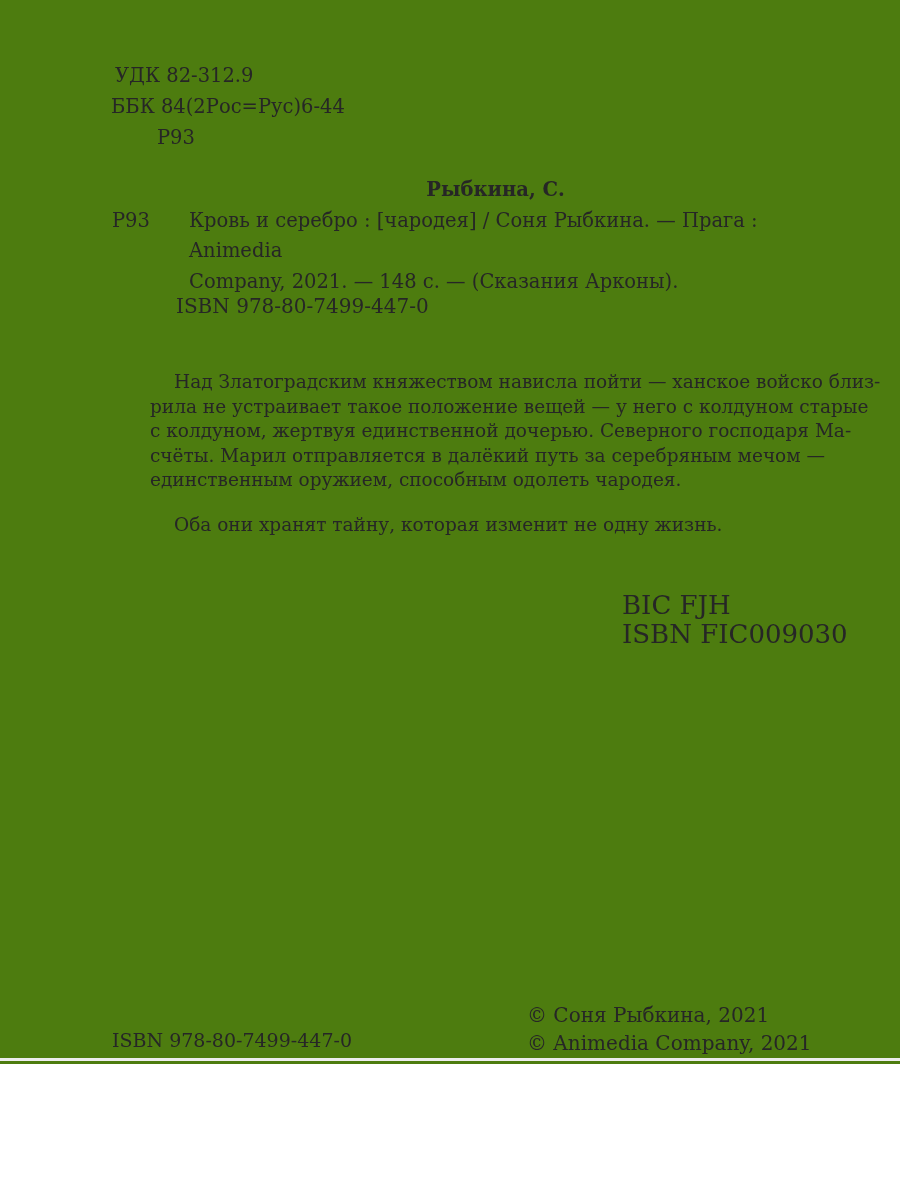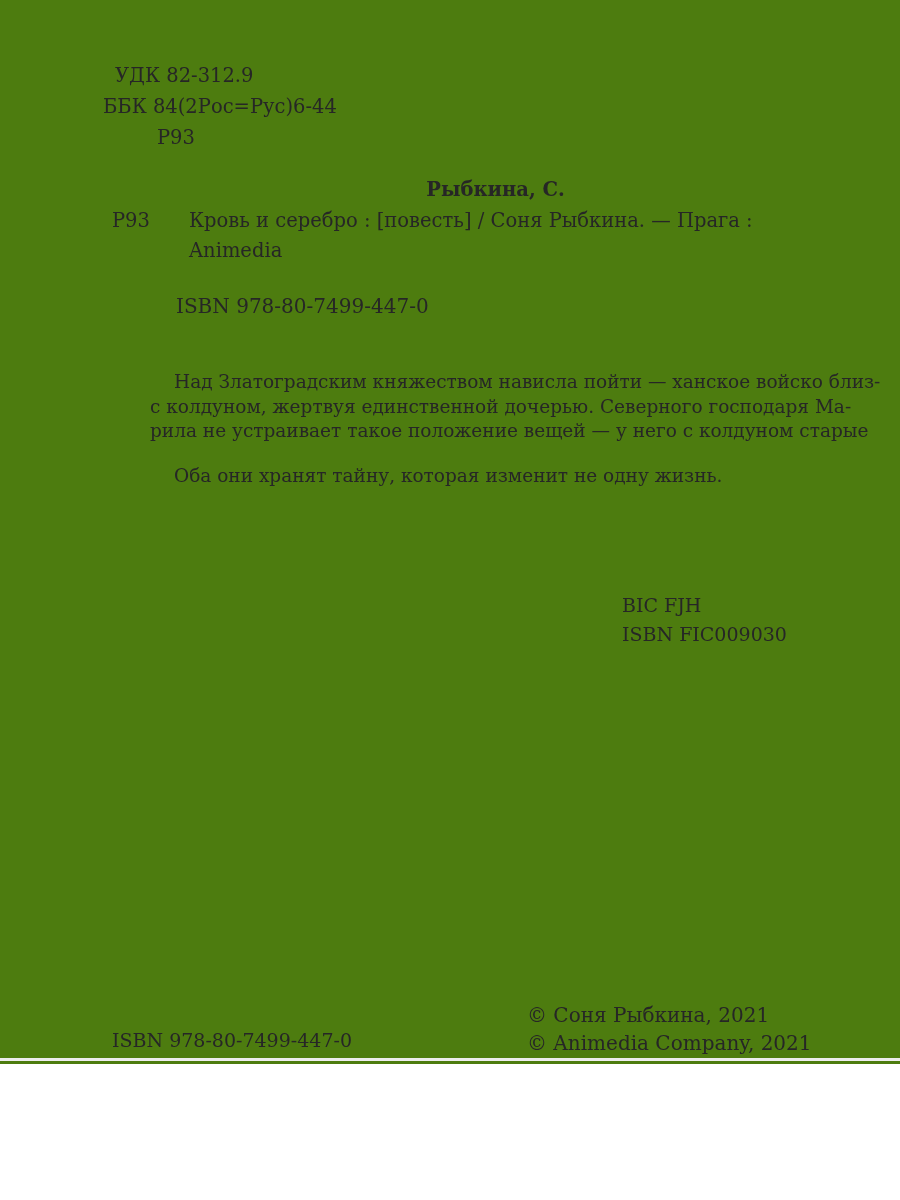--- a/index.html
+++ b/index.html
@@ -19,21 +19,21 @@
 
   
   .classification {
     position: absolute;
     left: 103px;
     top: 60px;
     font-size: 19.5px;
     line-height: 31px;
   }
   .classification .udk { margin-left: 12px; }
-  .classification .bbk { margin-left: 0; }
+  .classification .bbk { margin-left: 8px; }
   .classification .sign { margin-left: 54px; }
 
   
   .catalog {
     position: absolute;
     left: 112px;
     top: 175px;
     width: 690px;
     font-size: 19.5px;
     line-height: 30.5px;
@@ -81,21 +81,21 @@
   .second-par {
     margin-top: 20px;
     text-indent: 24px;
   }
 
   
   .codes {
     position: absolute;
     left: 622px;
     top: 591px;
-    font-size: 19px;
+    font-size: 26px;
     line-height: 28.5px;
   }
 
   
   .footer-isbn {
     position: absolute;
     left: 112px;
     top: 1029px;
     font-size: 19px;
   }
@@ -126,31 +126,34 @@
     <div class="udk">УДК 82-312.9</div>
     <div class="bbk">ББК 84(2Рос=Рус)6-44</div>
     <div class="sign">Р93</div>
   </div>
 
   <div class="catalog">
     <div class="author">Рыбкина, С.</div>
     <div class="entry">
       <span class="entry-label">Р93</span>
       <span class="entry-text">
-        <span style="display:block">Кровь и серебро : [повесть] / Соня Рыбкина. — Прага : Animedia</span>
+        <span style="display:block">Кровь и серебро : [чародея] / Соня Рыбкина. — Прага : Animedia</span>
+        <span style="display:block">Company, 2021. — 148 с. — (Сказания Арконы).</span>
       </span>
     </div>
   </div>
 
   <div class="isbn-mid">ISBN 978-80-7499-447-0</div>
 
   <div class="annotation">
     <div class="jline indent">Над Златоградским княжеством нависла пойти — ханское войско близ-</div>
+    <div class="jline">рила не устраивает такое положение вещей — у него с колдуном старые</div>
     <div class="jline">с колдуном, жертвуя единственной дочерью. Северного господаря Ма-</div>
-    <div class="jline">рила не устраивает такое положение вещей — у него с колдуном старые</div>
+    <div class="jline">счёты. Марил отправляется в далёкий путь за серебряным мечом —</div>
+    <div class="jline no-stretch">единственным оружием, способным одолеть чародея.</div>
     <div class="second-par">Оба они хранят тайну, которая изменит не одну жизнь.</div>
   </div>
 
   <div class="codes">
     <div>BIC FJH</div>
     <div>ISBN FIC009030</div>
   </div>
 
   <div class="footer-isbn">ISBN 978-80-7499-447-0</div>
 

